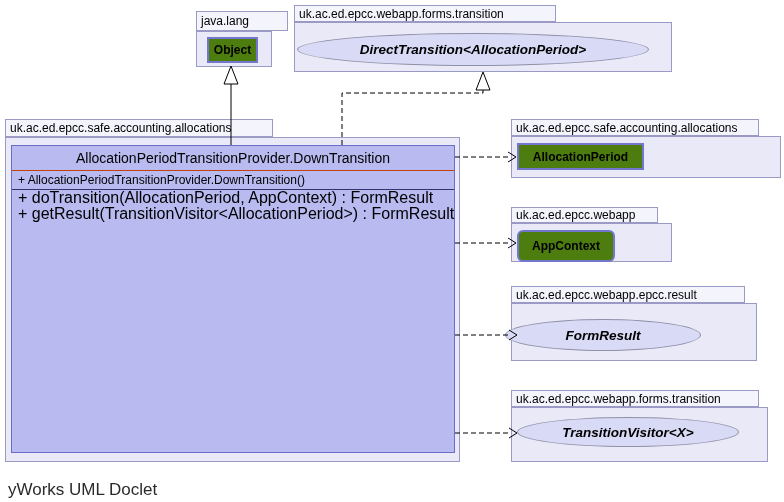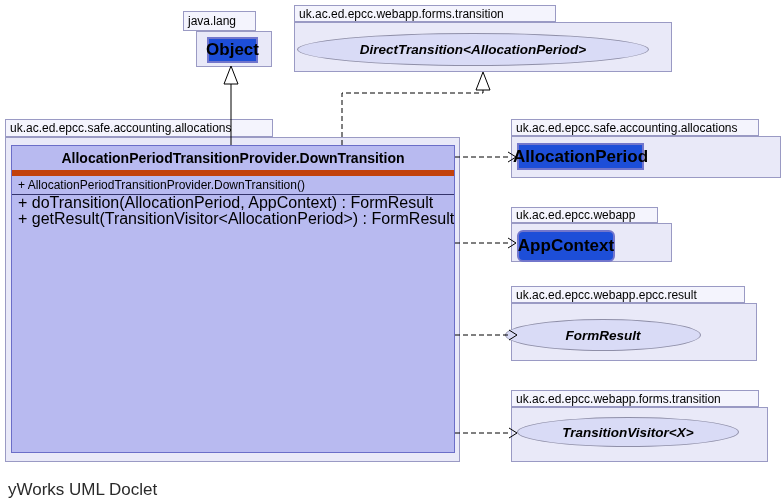--- a/index.html
+++ b/index.html
@@ -14,42 +14,42 @@
     display:flex; align-items:center; white-space:nowrap; overflow:hidden;
   }
   .pkg-body {
     position:absolute; box-sizing:border-box;
     background:#e9e9f8; border:1px solid #9a9ac4;
   }
 
   
   .class-box {
     position:absolute; box-sizing:border-box;
-    background:#1d4ed8; border:2px solid #7276cc;
+    background:#4d7c0f; border:2px solid #7276cc;
     display:flex; align-items:center; justify-content:center;
-    font-weight:bold; font-size:17px; white-space:nowrap;
+    font-weight:bold; font-size:12px; white-space:nowrap;
   }
 
   
   .iface-ellipse {
     position:absolute; box-sizing:border-box;
     background:#d9dbf6; border:1px solid #8f8fa8; border-radius:50%;
     display:flex; align-items:center; justify-content:center;
     font-weight:bold; font-style:italic; font-size:13.5px; white-space:nowrap;
   }
 
   
   .main-class {
     position:absolute; left:11px; top:145px; width:444px; height:308px;
     box-sizing:border-box; background:#b8baf0; border:1px solid #6b6ec8;
   }
   .main-title {
-    height:24px; border-bottom:6px solid #c2410c;
+    height:24px; border-bottom:1px solid #c2410c;
     display:flex; align-items:center; justify-content:center;
-    font-weight:bold; font-size:14px; white-space:nowrap; overflow:hidden;
+    font-weight:normal; font-size:14px; white-space:nowrap; overflow:hidden;
   }
   .main-ctor {
     height:18px; border-bottom:1px solid #34346b;
     display:flex; align-items:center; padding:0 6px;
     font-size:12px; white-space:nowrap; overflow:hidden;
   }
   .main-method {
     height:16px; display:flex; align-items:center; padding:0 6px;
     font-size:16px; white-space:nowrap; overflow:hidden;
   }
@@ -60,21 +60,21 @@
   }
 
   svg.connector-layer {
     position:absolute; left:0; top:0; width:784px; height:502px;
     pointer-events:none; z-index:5;
   }
 </style>
 </head>
 <body>
 
-<div class="pkg-tab" style="left:183px; top:11px; width:73px; height:20px;">java.lang</div>
+<div class="pkg-tab" style="left:196px; top:11px; width:92px; height:20px;">java.lang</div>
 <div class="pkg-body" style="left:196px; top:31px; width:76px; height:36px;"></div>
 <div class="class-box" style="left:207px; top:37px; width:51px; height:26px;">Object</div>
 
 <div class="pkg-tab" style="left:294px; top:5px; width:262px; height:17px;">uk.ac.ed.epcc.webapp.forms.transition</div>
 <div class="pkg-body" style="left:294px; top:22px; width:378px; height:50px;"></div>
 <div class="iface-ellipse" style="left:297px; top:33px; width:352px; height:33px;">DirectTransition&lt;AllocationPeriod&gt;</div>
 
 <div class="pkg-tab" style="left:5px; top:119px; width:268px; height:18px;">uk.ac.ed.epcc.safe.accounting.allocations</div>
 <div class="pkg-body" style="left:5px; top:137px; width:455px; height:325px;"></div>
 <div class="main-class">

